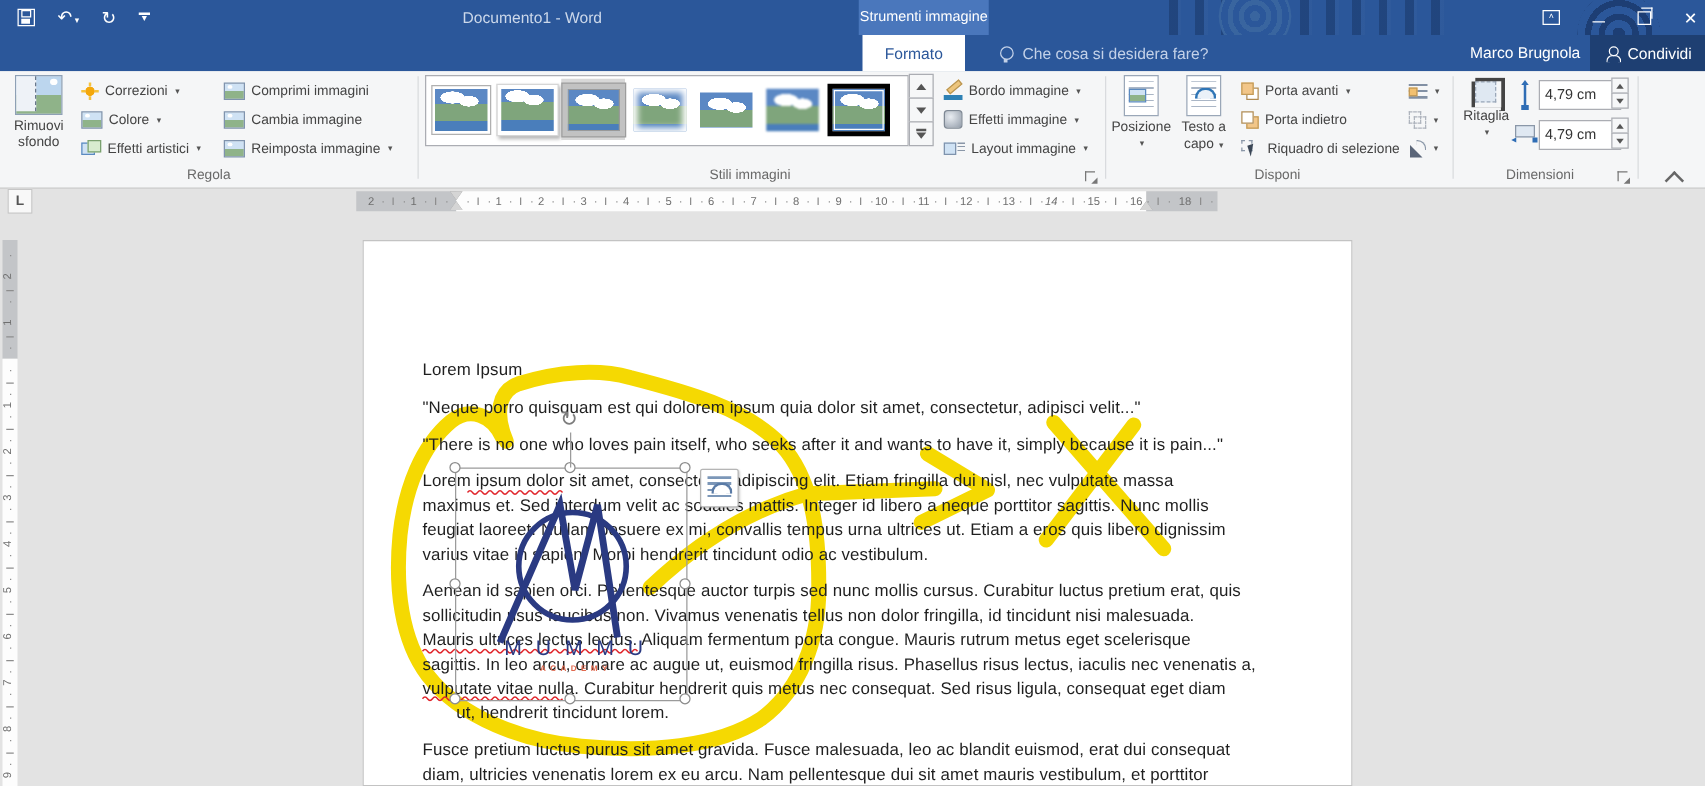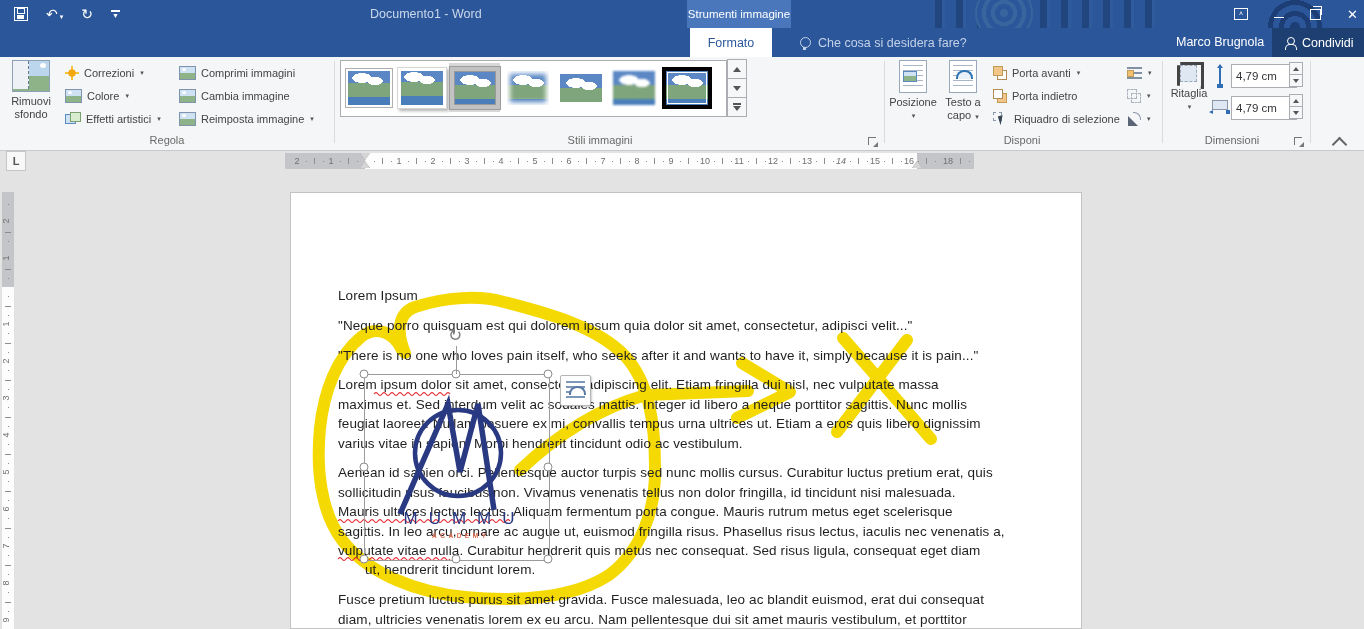--- a/index.html
+++ b/index.html
@@ -255,20 +255,37 @@
           <span class="tri-up"></span>
         </div>
       <div class="gsbtn">
           <span class="tri-down"></span>
         </div>
       <div class="gsbtn" style="flex-direction:column">
           <span class="bar"></span>
           <span class="tri-down"></span>
         </div>
     </div>
+    <div class="smallcol" id="stili-col" style="left:752px;top:4px">
+        <div class="smallbtn">
+          <span class="ic ic-border"></span>
+          <span>Bordo immagine</span>
+          <span class="car">▾</span>
+        </div>
+        <div class="smallbtn">
+          <span class="ic ic-fx"></span>
+          <span>Effetti immagine</span>
+          <span class="car">▾</span>
+        </div>
+        <div class="smallbtn">
+          <span class="ic ic-playout"></span>
+          <span>Layout immagine</span>
+          <span class="car">▾</span>
+        </div>
+      </div>
     <div class="launcher" style="left:868px;top:80px"></div>
     <div class="glabel" style="left:600px">Stili immagini</div>
     <div class="gdiv" style="left:884px"></div>
 
     <div class="bigbtn" style="left:888px;top:3px;width:50px">
       <span class="ic ic-pos"></span>
       <span style="margin-top:3px">Posizione</span>
       <span class="car">▾</span>
     </div>
     <div class="bigbtn" style="left:940px;top:3px;width:46px">

